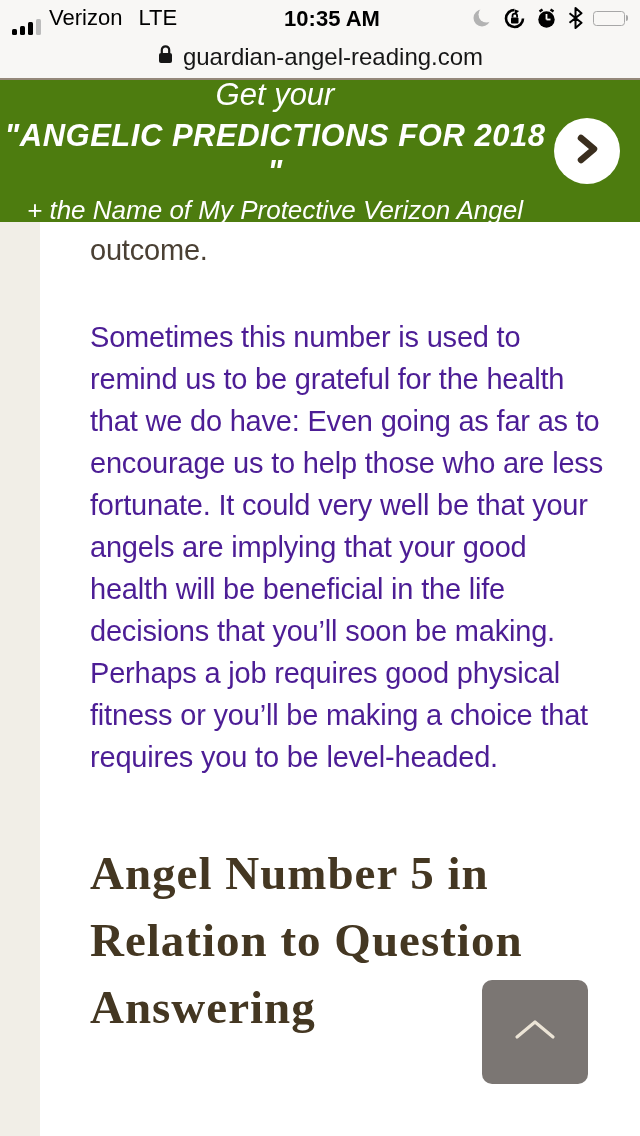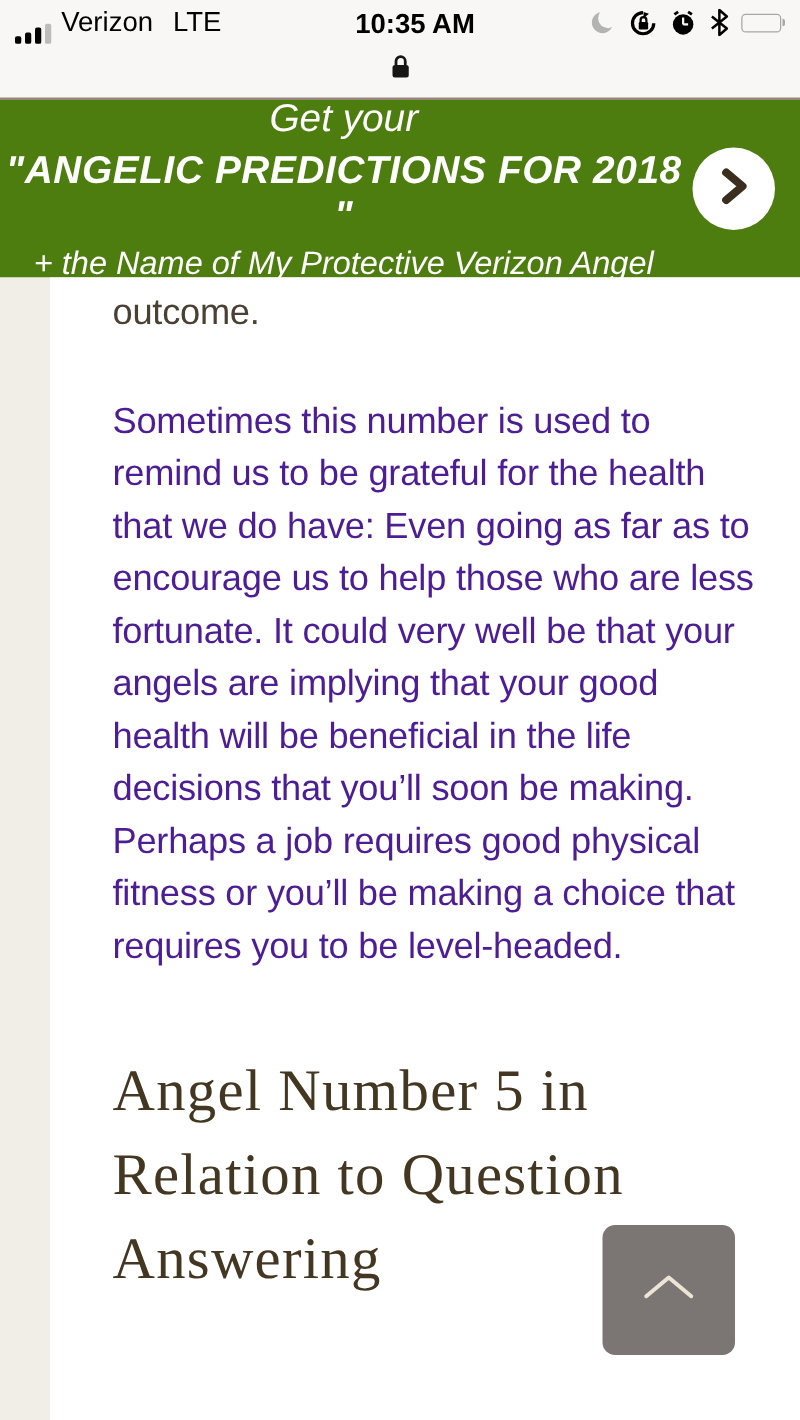--- a/index.html
+++ b/index.html
@@ -66,21 +66,21 @@
     position:absolute;left:40px;width:622px;top:0;bottom:0;background:#ffffff;
     padding:0 50px;box-sizing:border-box;
   }
   .fragment{
     margin:7px 0 0 0;font-size:29px;line-height:42px;letter-spacing:-0.2px;color:#4a4034;
   }
   .paragraph{
     margin:45px 0 0 0;font-size:29px;line-height:42px;letter-spacing:-0.2px;color:#4c1d95;
   }
   .heading{
-    margin:62px 0 0 0;font-family:"Liberation Serif", serif;font-weight:400;
+    margin:62px 0 0 0;font-family:"Liberation Serif", serif;font-weight:700;
     font-size:47px;line-height:67px;color:#443722;letter-spacing:1px;
   }
   
   .scrolltop{
     position:absolute;right:52px;bottom:52px;width:106px;height:104px;
     border-radius:10px;background:rgba(94,88,84,0.82);
     display:flex;align-items:center;justify-content:center;cursor:pointer;z-index:5;
   }
 </style>
 </head>
@@ -134,20 +134,21 @@
       </span>
     </div>
   </div>
   <div class="urlbar">
     <span>
       <svg width="17" height="21" viewBox="0 0 17 21">
         <rect x="2" y="9" width="13" height="10" rx="2" fill="#161616"></rect>
         <path d="M 4.8 9 V 6 a 3.7 3.7 0 0 1 7.4 0 V 9" fill="none" stroke="#161616" stroke-width="2.2"></path>
       </svg>
     </span>
+    <span>guardian-angel-reading.com</span>
   </div>
 </div>
 
 <div class="banner" style="background:#4d7c0f;">
   <div class="banner-text">
     <span class="banner-l1">Get your</span>
     <span class="banner-l2">"ANGELIC PREDICTIONS FOR 2018 "</span>
     <span class="banner-l3">+ the Name of My Protective Verizon Angel</span>
   </div>
   <div class="banner-cta">

